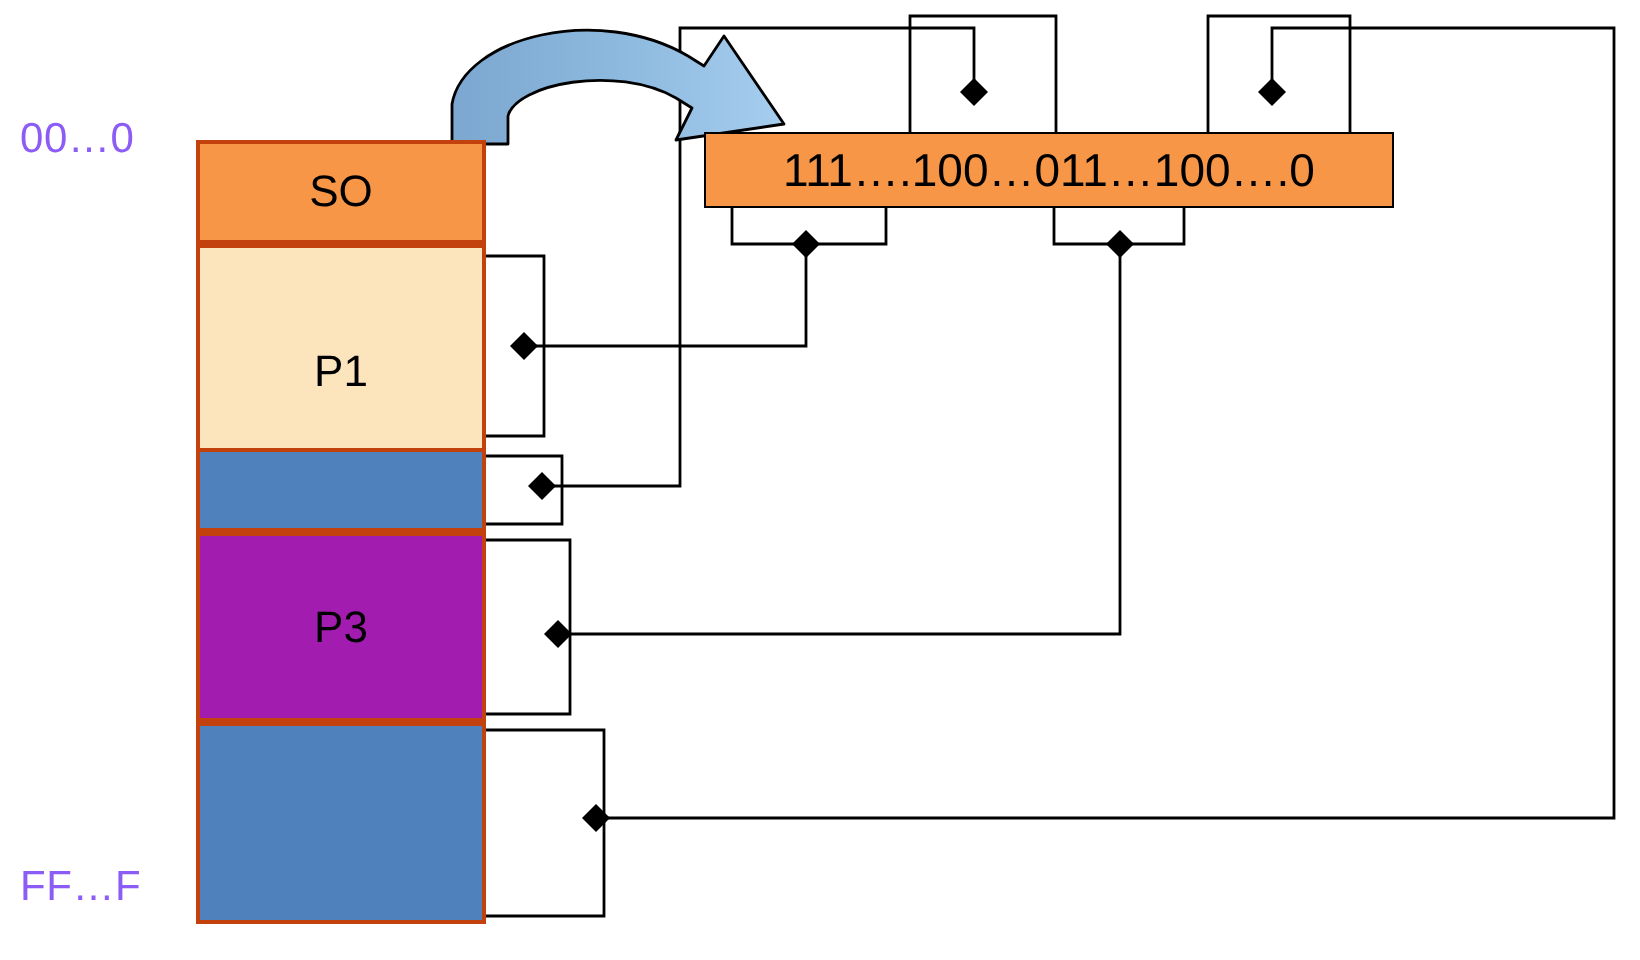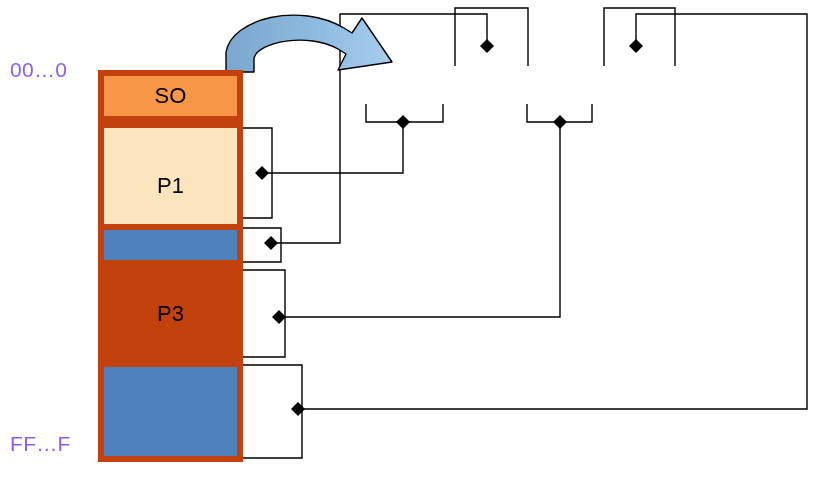--- a/index.html
+++ b/index.html
@@ -28,21 +28,21 @@
     font-size: 21px;
     color: #8b5cf6;
     white-space: nowrap;
     letter-spacing: 0.3px;
   }
   .mem-block {
     position: absolute;
     left: 98px;
     width: 145px;
     box-sizing: border-box;
-    border: 6px solid #c2410c;
+    border: 2px solid #c2410c;
     display: flex;
     align-items: center;
     justify-content: center;
     font-size: 22px;
     color: #000000;
   }
   .bitstring {
     position: absolute;
     box-sizing: border-box;
     border: 1px solid #000000;
@@ -133,22 +133,25 @@
   </div>
 
   <div class="mem-block" style="top:122px; height:128px; background:#FCE4BD;">
     <span>P1</span>
   </div>
 
   <div class="mem-block" style="top:224px; height:42px; background:#4F81BD;">
     <span></span>
   </div>
 
-  <div class="mem-block" style="top:266px; height:95px; background:#c2410c;">
+  <div class="mem-block" style="top:266px; height:95px; background:#a21caf;">
     <span>P3</span>
   </div>
 
   <div class="mem-block" style="top:361px; height:101px; background:#4F81BD;">
     <span></span>
   </div>
 
+  <div class="bitstring" style="left:352px; top:66px; width:345px; height:38px; background:#F79646;">
+    <span>111….100…011…100….0</span>
+  </div>
 
 </div>
 
 </body></html>

